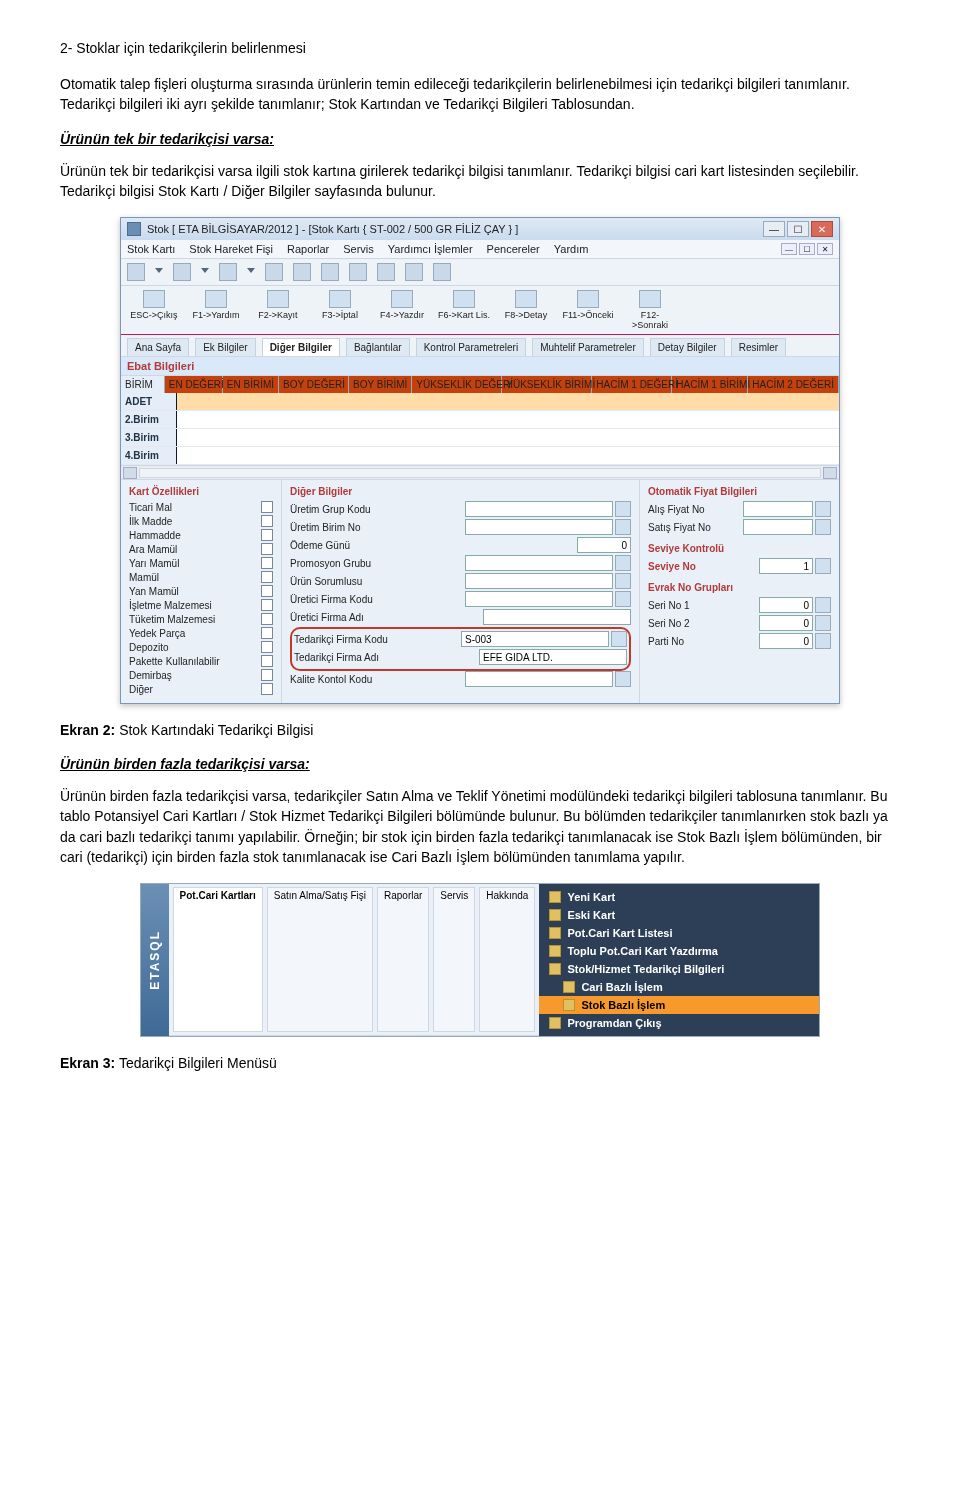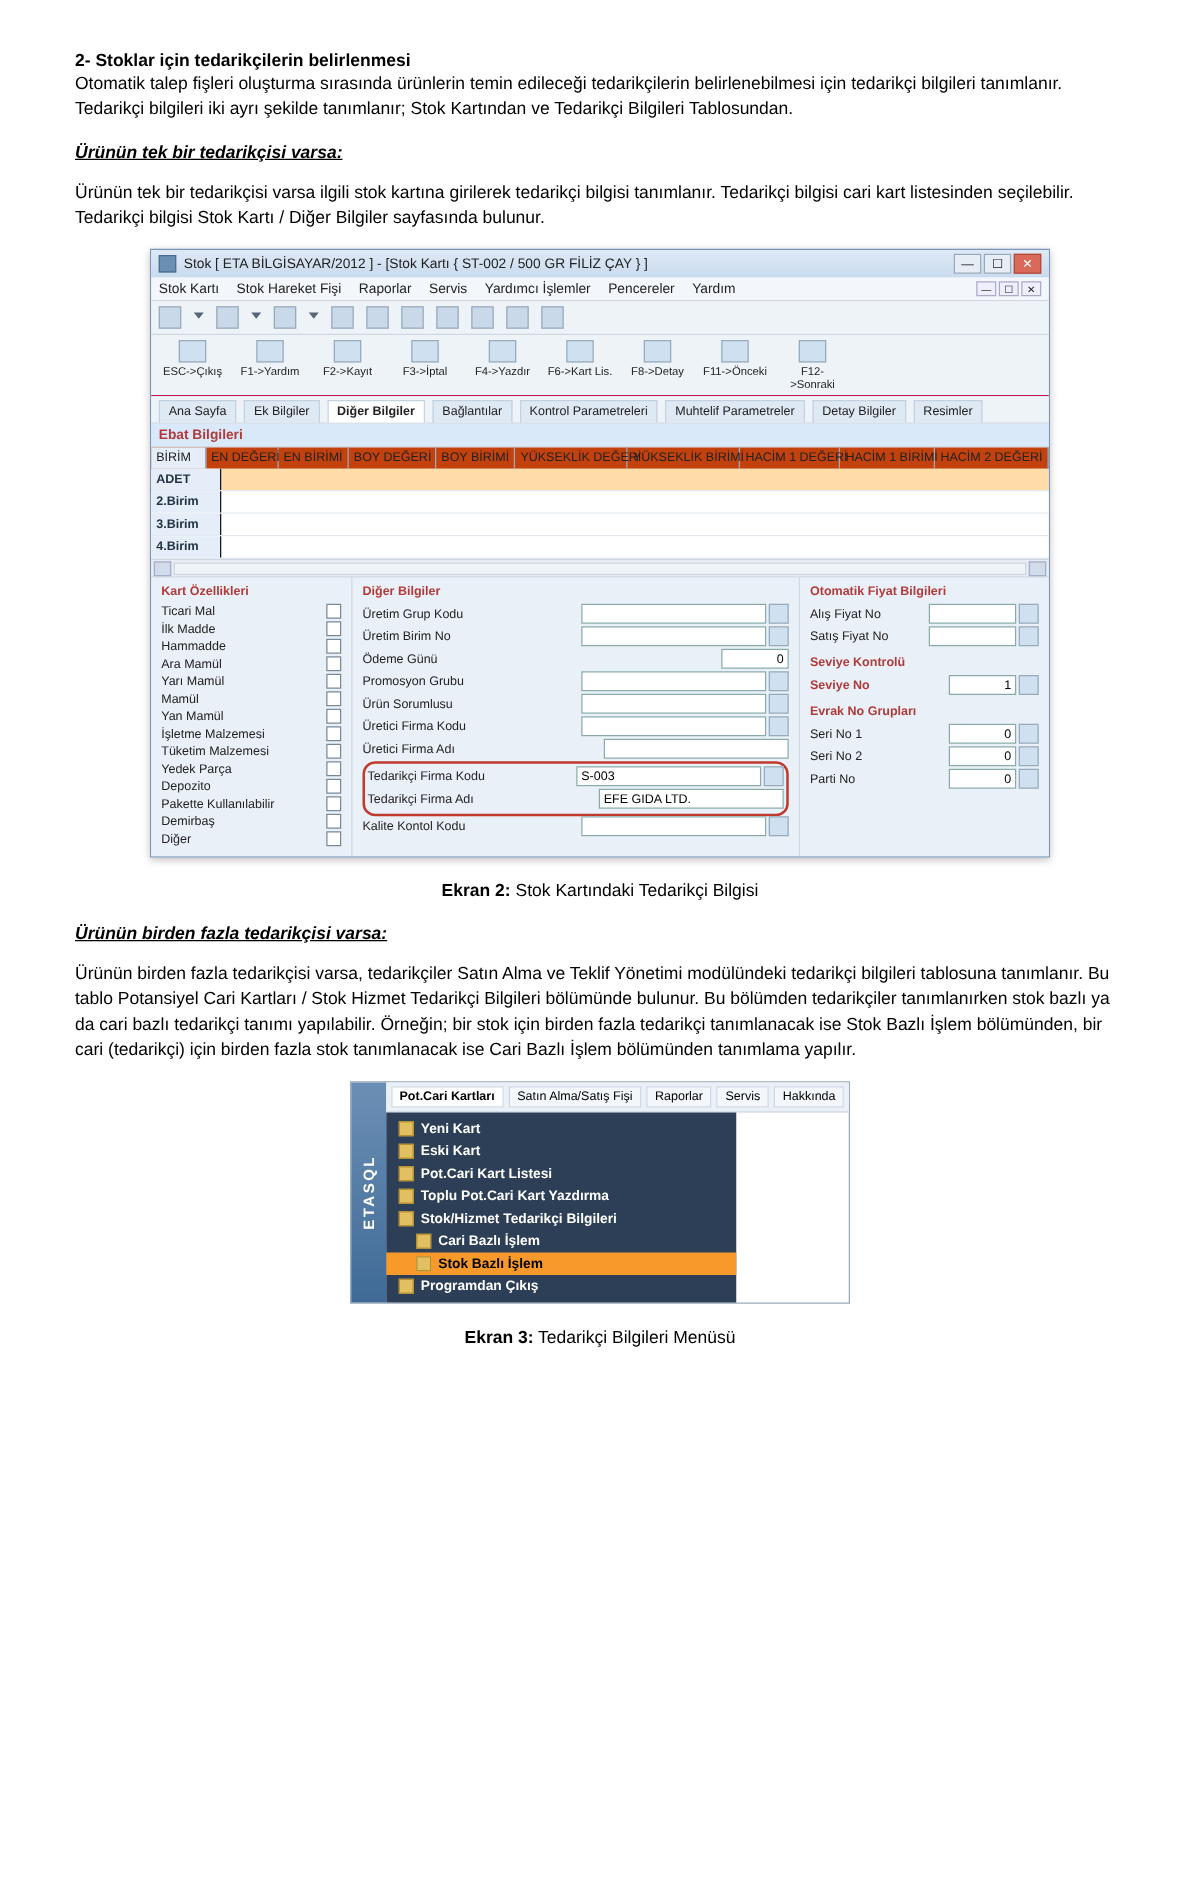--- a/index.html
+++ b/index.html
@@ -1,20 +1,20 @@
 <!DOCTYPE html>
 <html><head>
 <meta charset="utf-8">
 <style>
   *{box-sizing:border-box;margin:0;padding:0}
   body{font-family:Arial,Helvetica,sans-serif;font-size:14px;color:#000;background:#fff;width:960px;margin:0 auto;padding:40px 60px}
-  .heading{font-weight:bold;}
+  .heading{font-weight:normal;margin-bottom:18px}
   .para{margin-bottom:16px;line-height:1.45}
   .underline-italic{text-decoration:underline;font-style:italic;font-weight:bold;margin-bottom:14px}
-  .caption{text-align:center;margin:18px 0}
+  .caption{margin:18px 0}
   .caption .bold{font-weight:bold}
   .screenshot-wrap{display:flex;justify-content:center;margin:10px 0}
   
   .win{width:720px;border:1px solid #7a97b7;background:#e9f0f7;font-family:Tahoma,Arial,sans-serif;font-size:11px;color:#222;box-shadow:0 2px 6px rgba(0,0,0,.25)}
   .titlebar{background:linear-gradient(#dfe9f5,#c9dbee);display:flex;align-items:center;padding:3px 6px;gap:6px}
   .titlebar .ico{width:14px;height:14px;background:#6b8fb3;border:1px solid #4a6e92}
   .titlebar .txt{flex:1}
   .winbtns{display:flex;gap:2px}
   .winbtn{width:22px;height:16px;background:#e6edf5;border:1px solid #9ab;display:flex;align-items:center;justify-content:center;font-size:10px}
   .winbtn.close{background:#d96a5a;color:#fff;border-color:#b04a3a}
@@ -56,21 +56,21 @@
   .inp-short{width:70px}
   .inp-med{width:148px}
   .inp-num{width:54px;text-align:right}
   .lookup{width:16px;height:16px;background:#cfe0f0;border:1px solid #9ab;margin-left:2px}
   .circled{border:2px solid #c0392b;border-radius:10px;padding:2px 2px}
   
   .menu2wrap{display:flex;justify-content:center;margin:10px 0}
   .menu2{border:1px solid #9ab;font-family:Tahoma,Arial,sans-serif;font-size:11px;background:#fff;display:flex}
   .sidebar{width:28px;background:linear-gradient(#6c8fb5,#3f6a96);display:flex;flex-direction:column;justify-content:center;align-items:center}
   .sidebar-txt{writing-mode:vertical-rl;transform:rotate(180deg);color:#fff;font-weight:bold;letter-spacing:2px;font-size:12px}
-  .menu2-right{display:flex;flex-direction:column}
+  .menu2-right{display:flex;flex-direction:row}
   .mtabs{background:#e9f0f7;display:flex;gap:4px;padding:3px 4px;border-bottom:1px solid #cfd8e2;font-size:10px}
   .mtab{padding:2px 6px;border:1px solid #cfd8e2;background:#f3f6fa}
   .mtab.active{background:#fff;font-weight:bold}
   .mlist{background:#2d3f56;color:#fff;padding:4px 0;width:280px}
   .mitem{padding:3px 10px;font-weight:bold;display:flex;align-items:center;gap:6px}
   .mitem.indent{padding-left:24px}
   .mitem.hl{background:#f79a2b;color:#000}
   .mitem .mi{width:12px;height:12px;background:#e0c060;border:1px solid #b89030}
 </style>
 </head>

